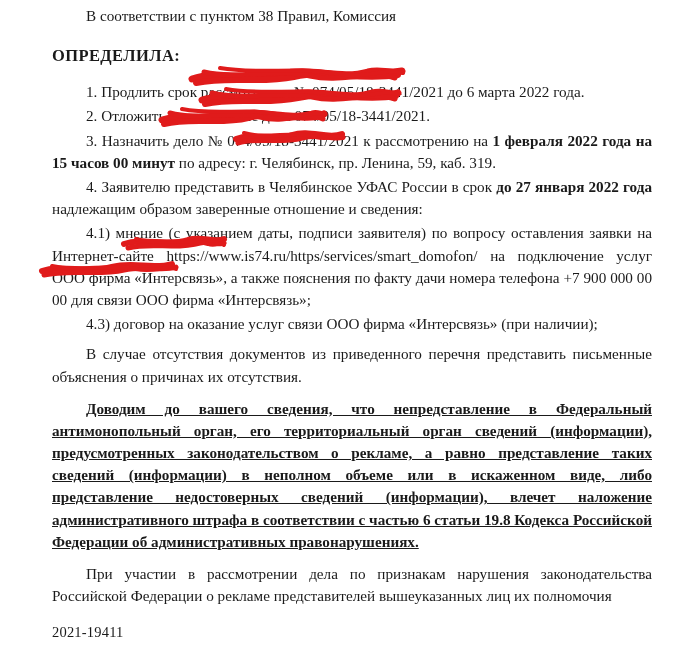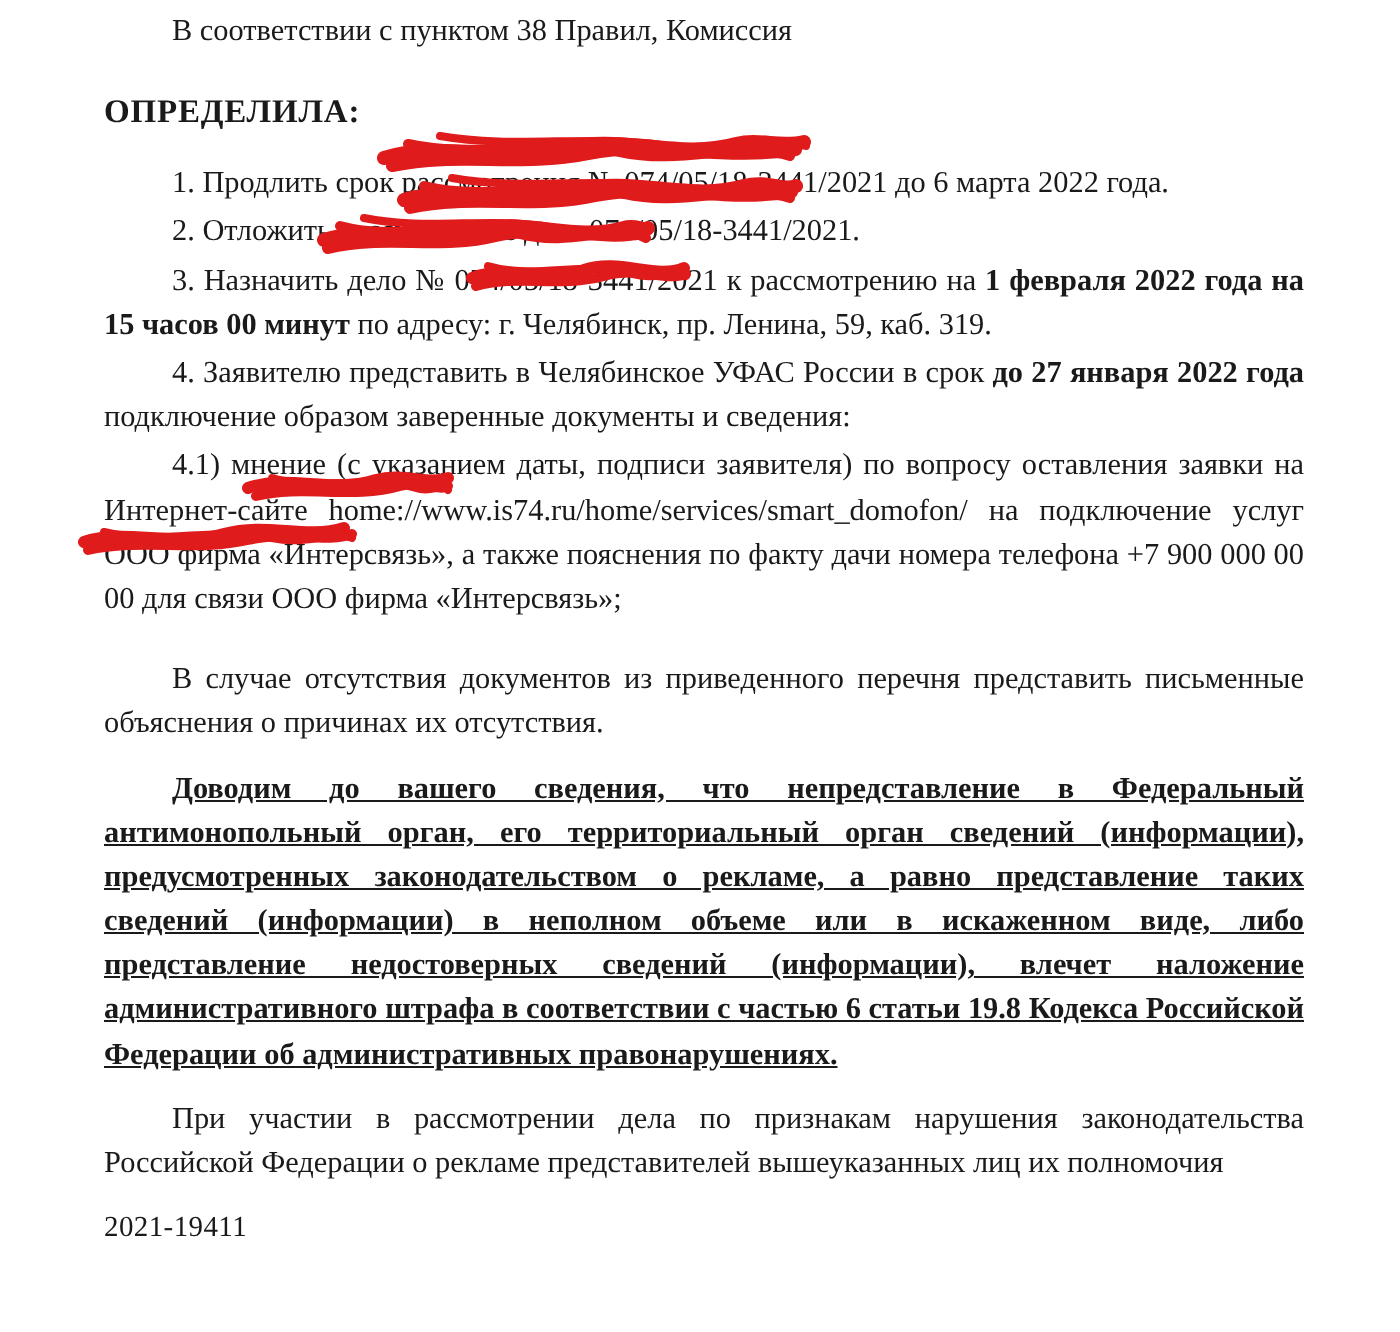--- a/index.html
+++ b/index.html
@@ -51,41 +51,41 @@
   .item {
     text-indent: 34px;
     margin-top: 2px;
   }
   .subitem {
     text-indent: 34px;
     margin-top: 2px;
   }
   .para {
     text-indent: 34px;
-    margin-top: 18px;
+    margin-top: 8px;
     font-family: Liberation Serif, serif;
   }
   .bold {
     font-weight: bold;
   }
   .warn {
     font-weight: bold;
     text-align: justify;
     text-indent: 34px;
     margin-top: 10px;
     text-decoration: underline;
   }
   .closing {
     text-indent: 34px;
     margin-top: 10px;
   }
   .footer-num {
     position: absolute;
     left: 52px;
-    top: 606px;
+    top: 624px;
     font-size: 14.5px;
     letter-spacing: 0.2px;
   }
   .link {
     color: #1a1a1a;
   }
   
   .redaction {
     position: absolute;
     pointer-events: none;
@@ -111,25 +111,26 @@
     <p class="intro">В соответствии с пунктом 38 Правил, Комиссия</p>
 
     <p class="heading">ОПРЕДЕЛИЛА:</p>
 
     <p class="item">1. Продлить срок рассмотрения № 074/05/18-3441/2021 до 6 марта 2022 года.</p>
 
     <p class="item">2. Отложить рассмотрение дела 074/05/18-3441/2021.</p>
 
     <p class="item"><span>3. Назначить дело № 074/05/18-3441/2021 к рассмотрению на </span><span class="bold">1 февраля 2022 года на 15 часов 00 минут</span><span> по адресу: г. Челябинск, пр. Ленина, 59, каб. 319.</span></p>
 
-    <p class="item"><span>4. Заявителю представить в Челябинское УФАС России в срок </span><span class="bold">до 27 января 2022 года</span><span> подключение образом заверенные документы и сведения:</span></p>
+    <p class="item"><span>4. Заявителю представить в Челябинское УФАС России в срок </span><span class="bold">до 27 января 2022 года</span><span> надлежащим образом заверенные отношение и сведения:</span></p>
 
-    <p class="subitem"><span>4.1) мнение (с указанием даты, подписи заявителя) по вопросу оставления заявки на Интернет-сайте </span><span class="link">home://www.is74.ru/home/services/smart_domofon/</span><span> на подключение услуг ООО фирма «Интерсвязь», а также пояснения по факту дачи номера телефона +7 900 000 00 00 для связи ООО фирма «Интерсвязь»;</span></p>
+    <p class="subitem"><span>4.1) мнение (с указанием даты, подписи заявителя) по вопросу оставления заявки на Интернет-сайте </span><span class="link">https://www.is74.ru/https/services/smart_domofon/</span><span> на подключение услуг ООО фирма «Интерсвязь», а также пояснения по факту дачи номера телефона +7 900 000 00 00 для связи ООО фирма «Интерсвязь»;</span></p>
 
 
+    <p class="subitem">4.3) договор на оказание услуг связи ООО фирма «Интерсвязь» (при наличии);</p>
 
 
     <p class="para">В случае отсутствия документов из приведенного перечня представить письменные объяснения о причинах их отсутствия.</p>
 
     <p class="warn">Доводим до вашего сведения, что непредставление в Федеральный антимонопольный орган, его территориальный орган сведений (информации), предусмотренных законодательством о рекламе, а равно представление таких сведений (информации) в неполном объеме или в искаженном виде, либо представление недостоверных сведений (информации), влечет наложение административного штрафа в соответствии с частью 6 статьи 19.8 Кодекса Российской Федерации об административных правонарушениях.</p>
 
     <p class="closing">При участии в рассмотрении дела по признакам нарушения законодательства Российской Федерации о рекламе представителей вышеуказанных лиц их полномочия</p>
 
   </div>
 

